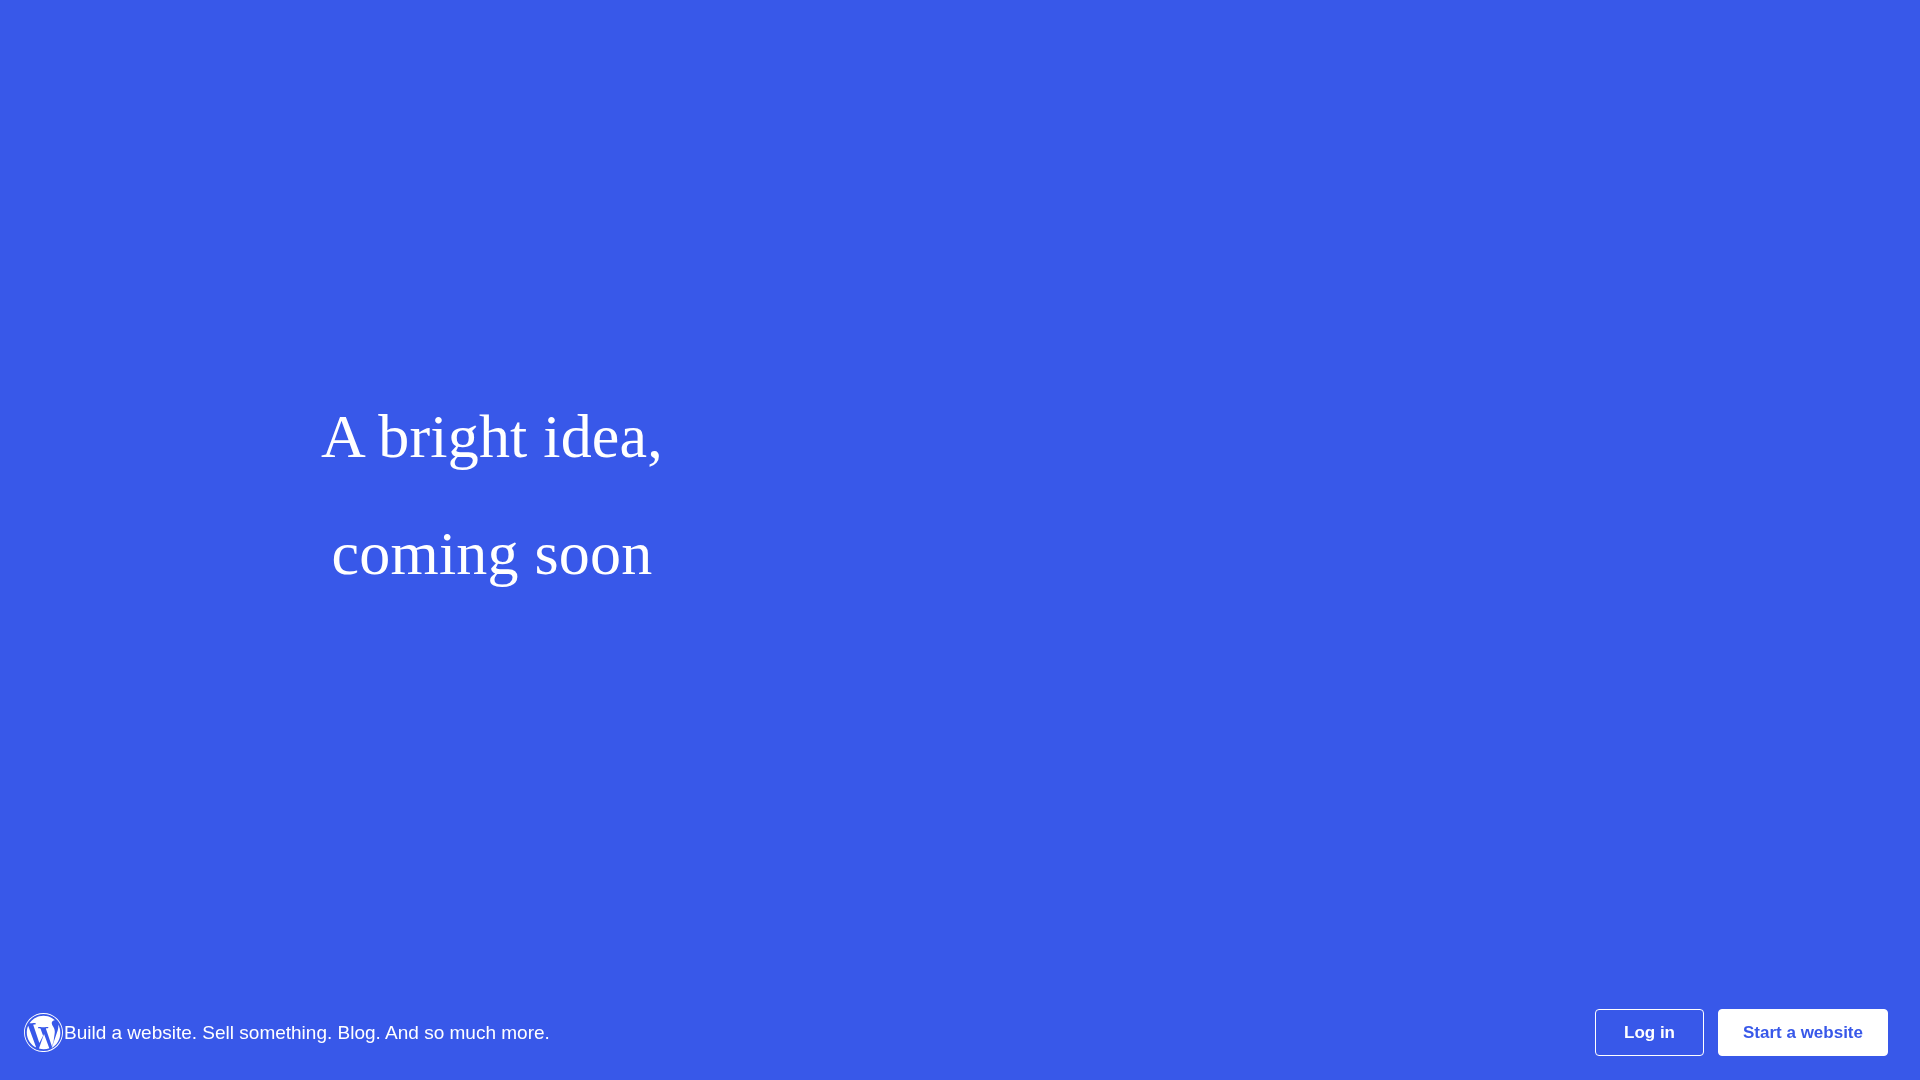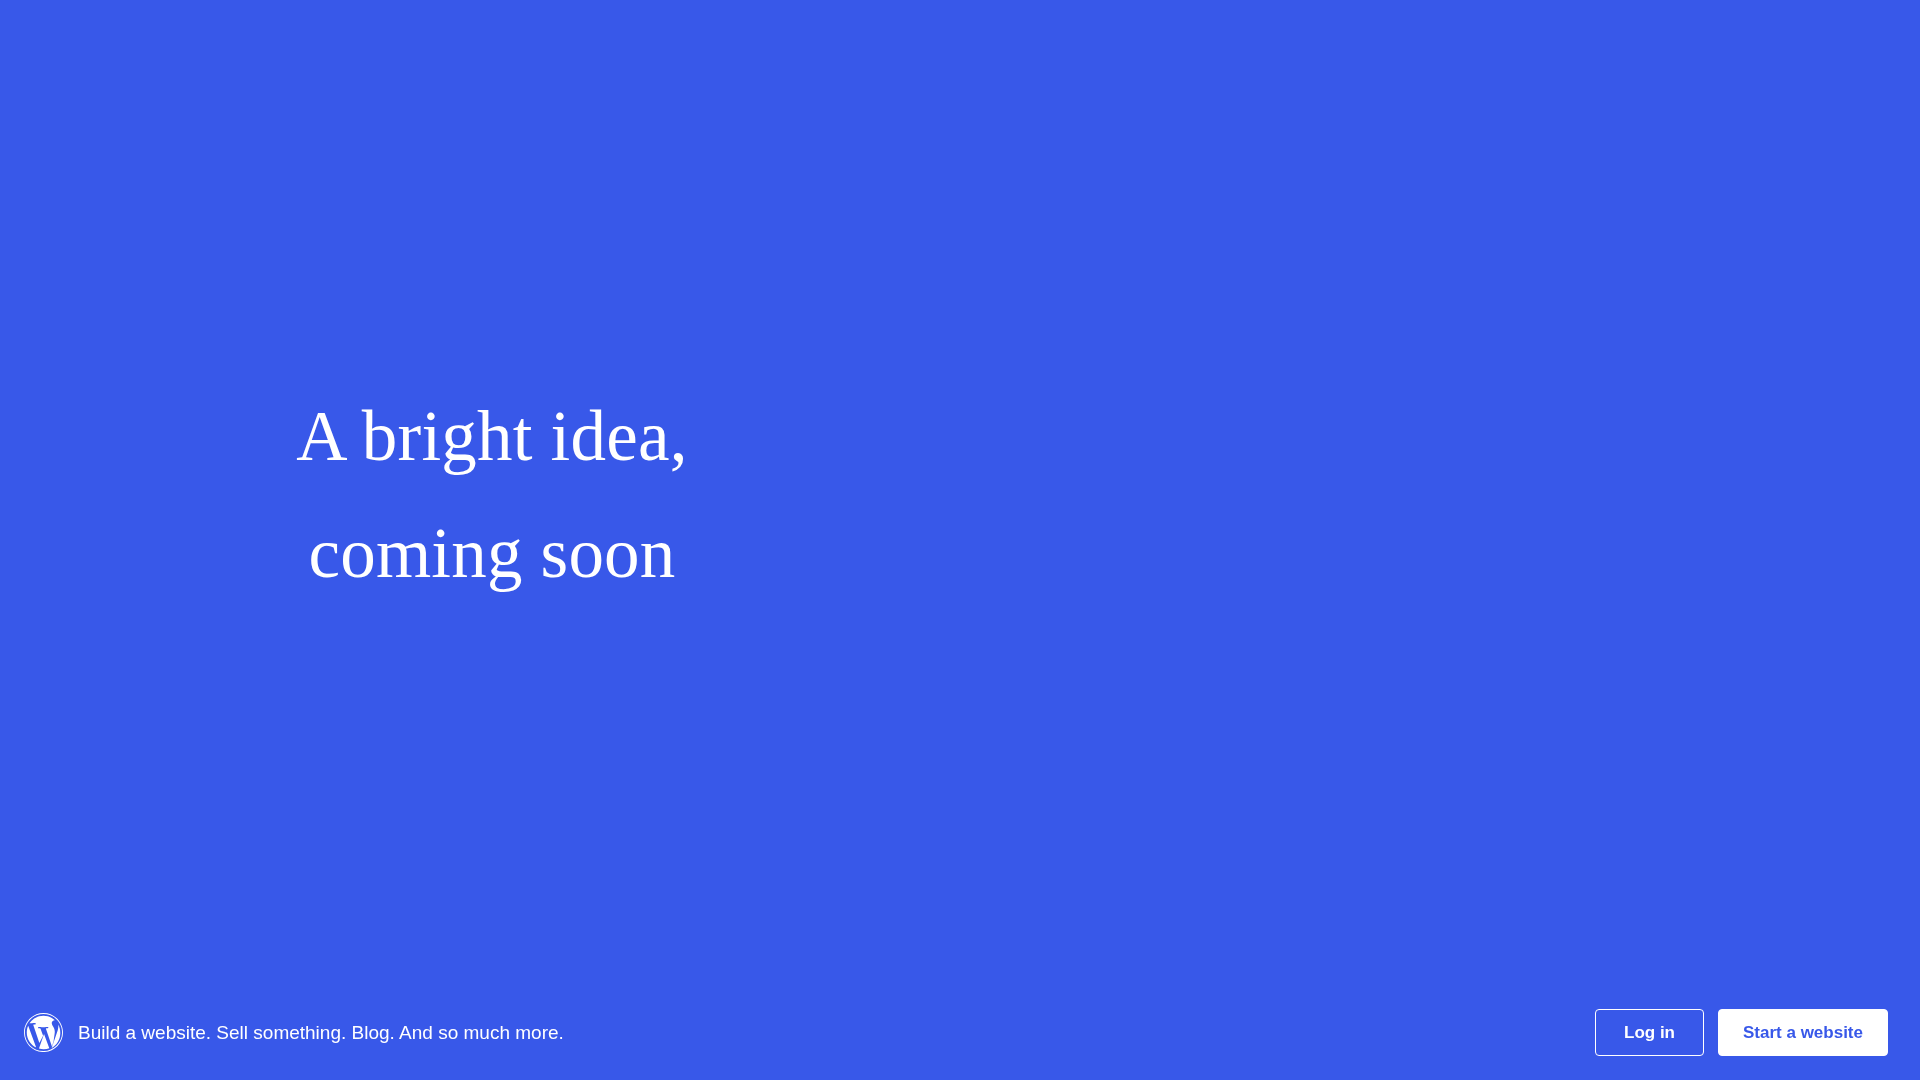--- a/index.html
+++ b/index.html
@@ -37,21 +37,21 @@
 
   .hero-inner {
     width: 700px;
     padding-left: 44px;
     margin-top: -24px;
   }
 
   .hero-title {
     font-family: "Liberation Serif", "DejaVu Serif", serif;
     font-weight: 400;
-    font-size: 71px;
+    font-size: 62px;
     line-height: 117px;
     color: #ffffff;
     text-align: center;
     letter-spacing: 0.2px;
     white-space: pre-line;
     margin-top: 28px;
   }
 
   
   .footer {
@@ -61,21 +61,21 @@
     bottom: 0;
     height: 95px;
     display: flex;
     align-items: center;
     padding: 0 32px 0 24px;
   }
 
   .footer-left {
     display: flex;
     align-items: center;
-    gap: 15px;
+    gap: 1px;
     flex: 1 1 auto;
     min-width: 0;
   }
 
   .wp-logo {
     width: 39px;
     height: 39px;
     flex: 0 0 auto;
     display: block;
   }

